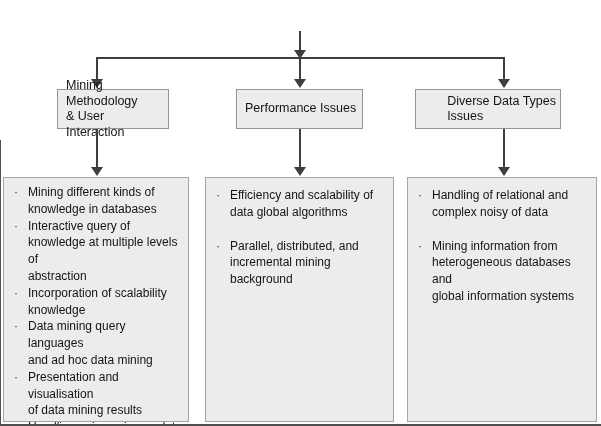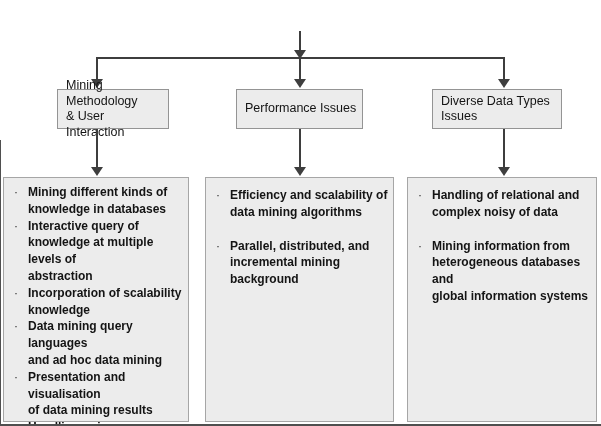--- a/index.html
+++ b/index.html
@@ -25,21 +25,21 @@
   }
   .branch-node {
     top: 89px; height: 40px;
     display: flex; align-items: center;
     padding-left: 8px; padding-right: 4px;
     font-size: 12.5px; line-height: 15.5px;
     white-space: pre-line;
   }
   .branch-left  { left: 32px;  width: 112px; margin-left: 25px; }
   .branch-mid   { left: 236px; width: 127px; }
-  .branch-right { left: 432px; width: 130px; }
+  .branch-right { left: 415px; width: 146px; justify-content: flex-end; }
 
   .detail-box {
     position: absolute;
     top: 177px; height: 245px;
     background: #ececec;
     border: 1px solid #a6a6a6;
     box-sizing: border-box;
     padding: 6px 5px 0 7px;
   }
   .detail-left  { left: 3px;   width: 186px; }
@@ -54,21 +54,20 @@
   .bullet .dot {
     width: 14px;
     flex: 0 0 14px;
     text-align: left;
     padding-left: 3px;
     color: #2a2a2a;
   }
   .bullet .txt {
     flex: 1;
     white-space: pre-line;
-    font-weight: bold;
   }
   .spaced { margin-bottom: 17px; }
 
   .line {
     position: absolute;
     background: #3e3e3e;
   }
   .arrow-down {
     position: absolute;
     width: 0; height: 0;
@@ -149,21 +148,21 @@
       <span class="txt">Handling noisy or incomplete
 data</span>
     </div>
 
   </div>
 
   <div class="detail-box detail-mid">
     <div class="bullet spaced">
       <span class="dot">·</span>
       <span class="txt">Efficiency and scalability of
-data mining algorithms</span>
+data global algorithms</span>
     </div>
     <div class="bullet">
       <span class="dot">·</span>
       <span class="txt">Parallel, distributed, and
 incremental mining background</span>
     </div>
   </div>
 
   <div class="detail-box detail-right">
     <div class="bullet spaced">

